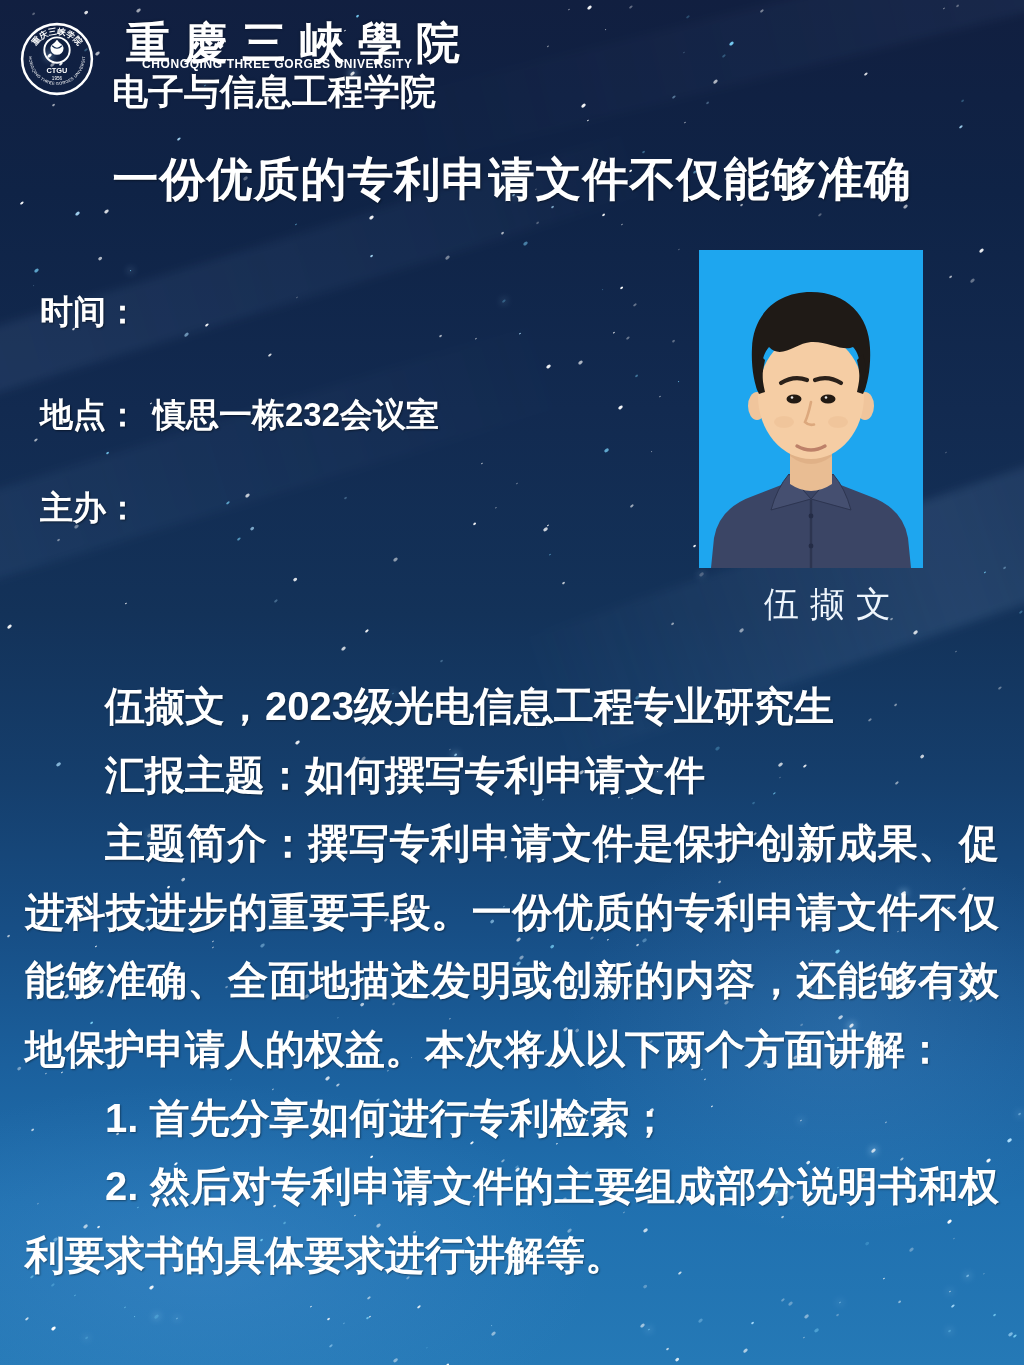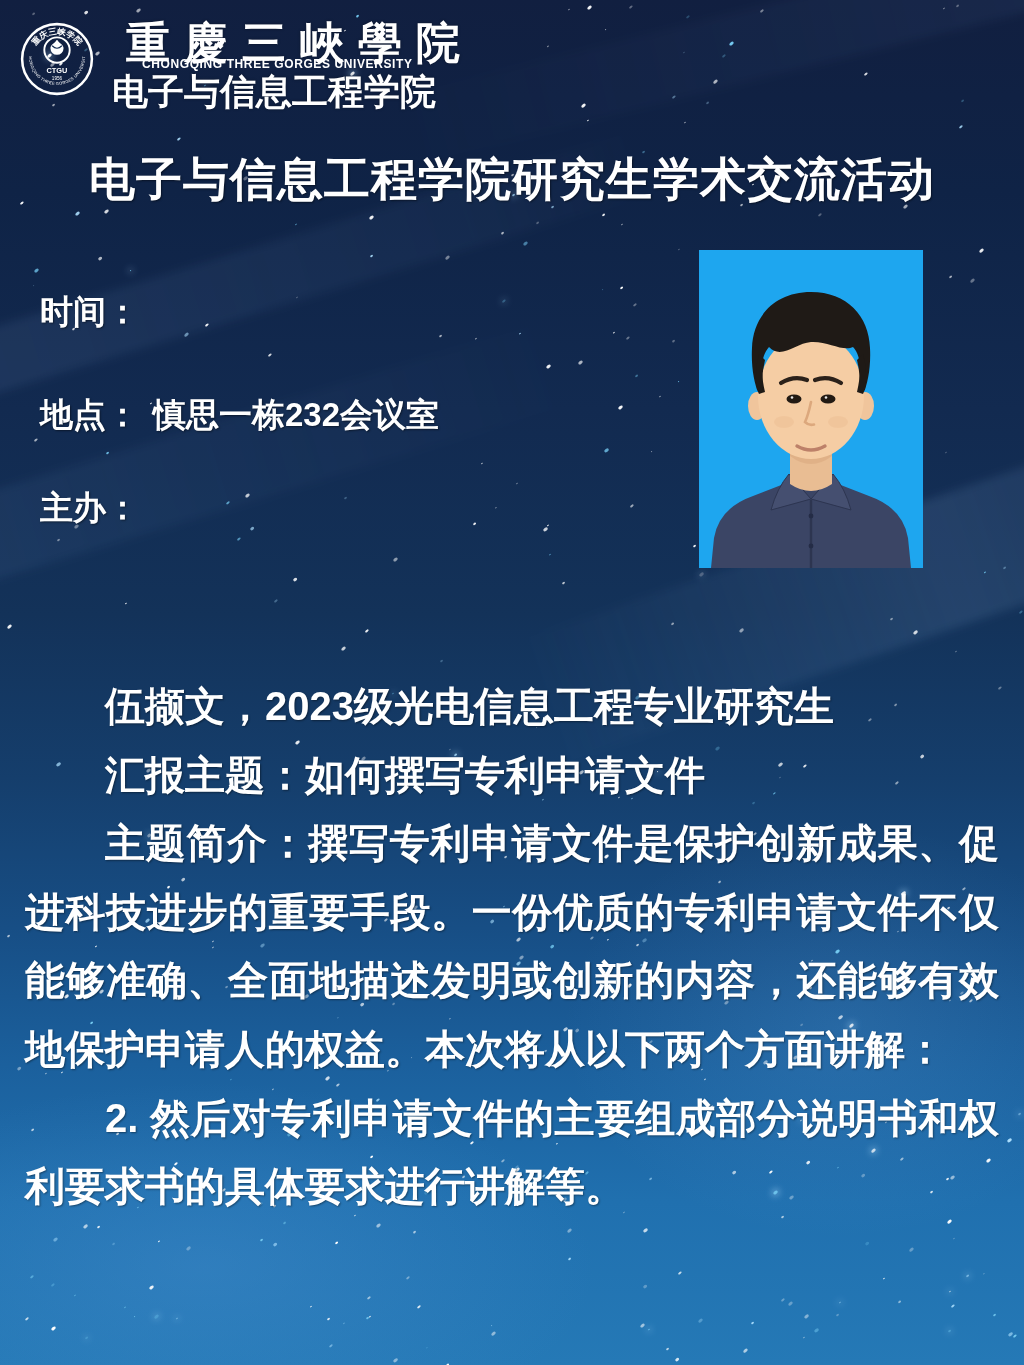--- a/index.html
+++ b/index.html
@@ -481,21 +481,21 @@
       <path d="M35 16.5 c-2.4 4-6.2 4.8-6.2 8.4 a6.2 6.2 0 0 0 12.4 0 c0-3.6-3.8-4.4-6.2-8.4z" fill="#ffffff"></path>
       <path d="M30.4 22.5 q4.6 4.6 9.2 0" fill="none" stroke="#122a50" stroke-width="1.1"></path>
       <text x="35" y="48.5" font-size="7" font-weight="bold" fill="#ffffff" text-anchor="middle" font-family="Liberation Sans,sans-serif">CTGU</text>
       <text x="35" y="55" font-size="4.4" fill="#ffffff" text-anchor="middle" font-family="Liberation Sans,sans-serif">1956</text>
     </svg>
 
     <div class="uni-zh">重慶三峽學院</div>
     <div class="uni-en">CHONGQING THREE GORGES UNIVERSITY</div>
     <div class="college-zh">电子与信息工程学院</div>
 
-    <h1 class="title">电子与信息工程学院研究生学术交流活动</h1>
+    <h1 class="title">一份优质的专利申请文件不仅能够准确</h1>
 
     <div class="info-row r0">
       <span class="lbl">时间：</span>
     </div>
     <div class="info-row r1">
       <span class="lbl">地点：</span>
       <span class="val">慎思一栋232会议室</span>
     </div>
     <div class="info-row r2">
       <span class="lbl">主办：</span>
@@ -535,22 +535,24 @@
       <circle cx="127" cy="147.5" r="1.3" fill="#ffffff" opacity="0.9"></circle>
 
       <path d="M112 152 q-3 14 -6 20 q4 4 9 2.5" stroke="#dca87d" stroke-width="2.6" fill="none" stroke-linecap="round"></path>
 
       <path d="M98 196 q14 8 28 0" stroke="#bd8169" stroke-width="3.4" fill="none" stroke-linecap="round"></path>
 
       <ellipse cx="85" cy="172" rx="10" ry="6" fill="#e9b88c" opacity="0.35"></ellipse>
       <ellipse cx="139" cy="172" rx="10" ry="6" fill="#e9b88c" opacity="0.35"></ellipse>
     </svg>
 
+    <div class="caption">伍撷文</div>
 
     <div class="body-text">
       <p>伍撷文，2023级光电信息工程专业研究生</p>
       <p>汇报主题：如何撰写专利申请文件</p>
       <p>主题简介：撰写专利申请文件是保护创新成果、促进科技进步的重要手段。一份优质的专利申请文件不仅能够准确、全面地描述发明或创新的内容，还能够有效地保护申请人的权益。本次将从以下两个方面讲解：</p>
+      <p>1. 首先分享如何进行专利检索；</p>
       <p>2. 然后对专利申请文件的主要组成部分说明书和权利要求书的具体要求进行讲解等。</p>
     </div>
 
   </div>
 </div>
 
 </body></html>

